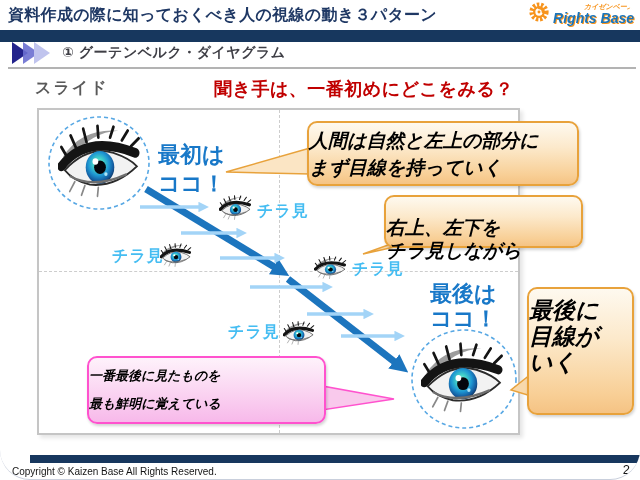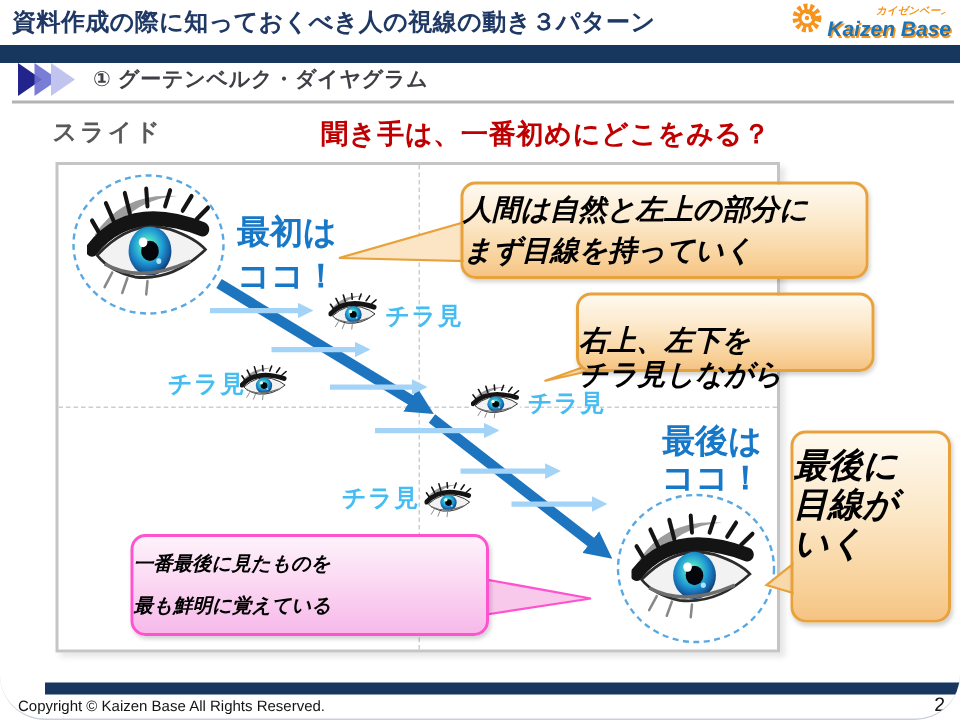--- a/index.html
+++ b/index.html
@@ -26,21 +26,21 @@
   
   .frame{left:37px;top:108px;width:483px;height:327px;background:#fff;border:2px solid #C5C5C5;
          box-sizing:border-box;box-shadow:3px 3px 4px rgba(0,0,0,.10);z-index:1;}
   .vline{left:279px;top:110px;height:323px;width:0;border-left:1px dashed #CDCDCD;z-index:1;}
   .hline{left:39px;top:271px;width:479px;height:0;border-top:1px dashed #CDCDCD;z-index:1;}
   
   .overlay{left:0;top:0;z-index:2;pointer-events:none;}
   
   .lbl{z-index:3;font-weight:bold;}
   .first-here{left:158px;top:124px;font-size:22px;color:#1878C8;line-height:29px;margin-top:16px;}
-  .last-here{left:430px;top:281px;width:78px;text-align:right;font-size:22px;color:#1878C8;line-height:25px;}
+  .last-here{left:430px;top:281px;width:78px;text-align:left;font-size:22px;color:#1878C8;line-height:25px;}
   .glance{font-size:16px;color:#45BDF2;letter-spacing:1px;}
   .g1{left:257px;top:201px;} .g2{left:112px;top:246px;} .g3{left:352px;top:259px;} .g4{left:228px;top:322px;}
   
   .bubble{z-index:3;border-radius:10px;box-sizing:border-box;text-align:left;font-weight:bold;color:#000;
           box-shadow:1px 2px 3px rgba(0,0,0,.18);font-style:italic;}
   .bubble div{white-space:nowrap;}
   .orange{background:linear-gradient(180deg,#FEF9EF 0%,#FCE9CB 40%,#F8CF96 85%,#F5C384 100%);border:2px solid #E8A23B;}
   .pink{background:linear-gradient(180deg,#FEF2FB 0%,#FBD9F3 45%,#F7B9EA 100%);border:2px solid #FF52CE;}
   .b-top{left:307px;top:121px;width:272px;height:65px;font-size:19px;line-height:27px;padding-top:4px;}
   .b-mid{left:384px;top:195px;width:199px;height:53px;font-size:19px;line-height:23px;padding-top:19px;}
@@ -62,21 +62,21 @@
       <svg width="22" height="22" viewBox="0 0 24 24">
         <circle cx="12" cy="12" r="8" fill="none" stroke="#F7941D" stroke-width="5" stroke-dasharray="2.6 1.8"></circle>
         <circle cx="12" cy="12" r="6.5" fill="#F7941D"></circle>
         <circle cx="12" cy="12" r="4" fill="#fff"></circle>
         <path d="M12,8 a4,4 0 0 1 4,4" stroke="#F7941D" stroke-width="2.2" fill="none" stroke-linecap="round"></path>
         <circle cx="12" cy="12" r="1.6" fill="#F7941D"></circle>
       </svg>
     </span>
     <span class="logo-txt">
       <span class="logo-small">カイゼンベース</span>
-      <span class="logo-brand">Kaizen Base</span>
+      <span class="logo-brand">Rights Base</span>
     </span>
   </div>
   <div class="abs navy-bar"></div>
 
   <span class="abs chevrons">
     <svg width="48" height="22" viewBox="0 0 48 22">
       <polygon points="0,0 16,11 0,22" fill="#23238C"></polygon>
       <polygon points="11,0 27,11 11,22" fill="#6A6FD0" opacity="0.9"></polygon>
       <polygon points="22,0 38,11 22,22" fill="#C0C4EE"></polygon>
     </svg>

